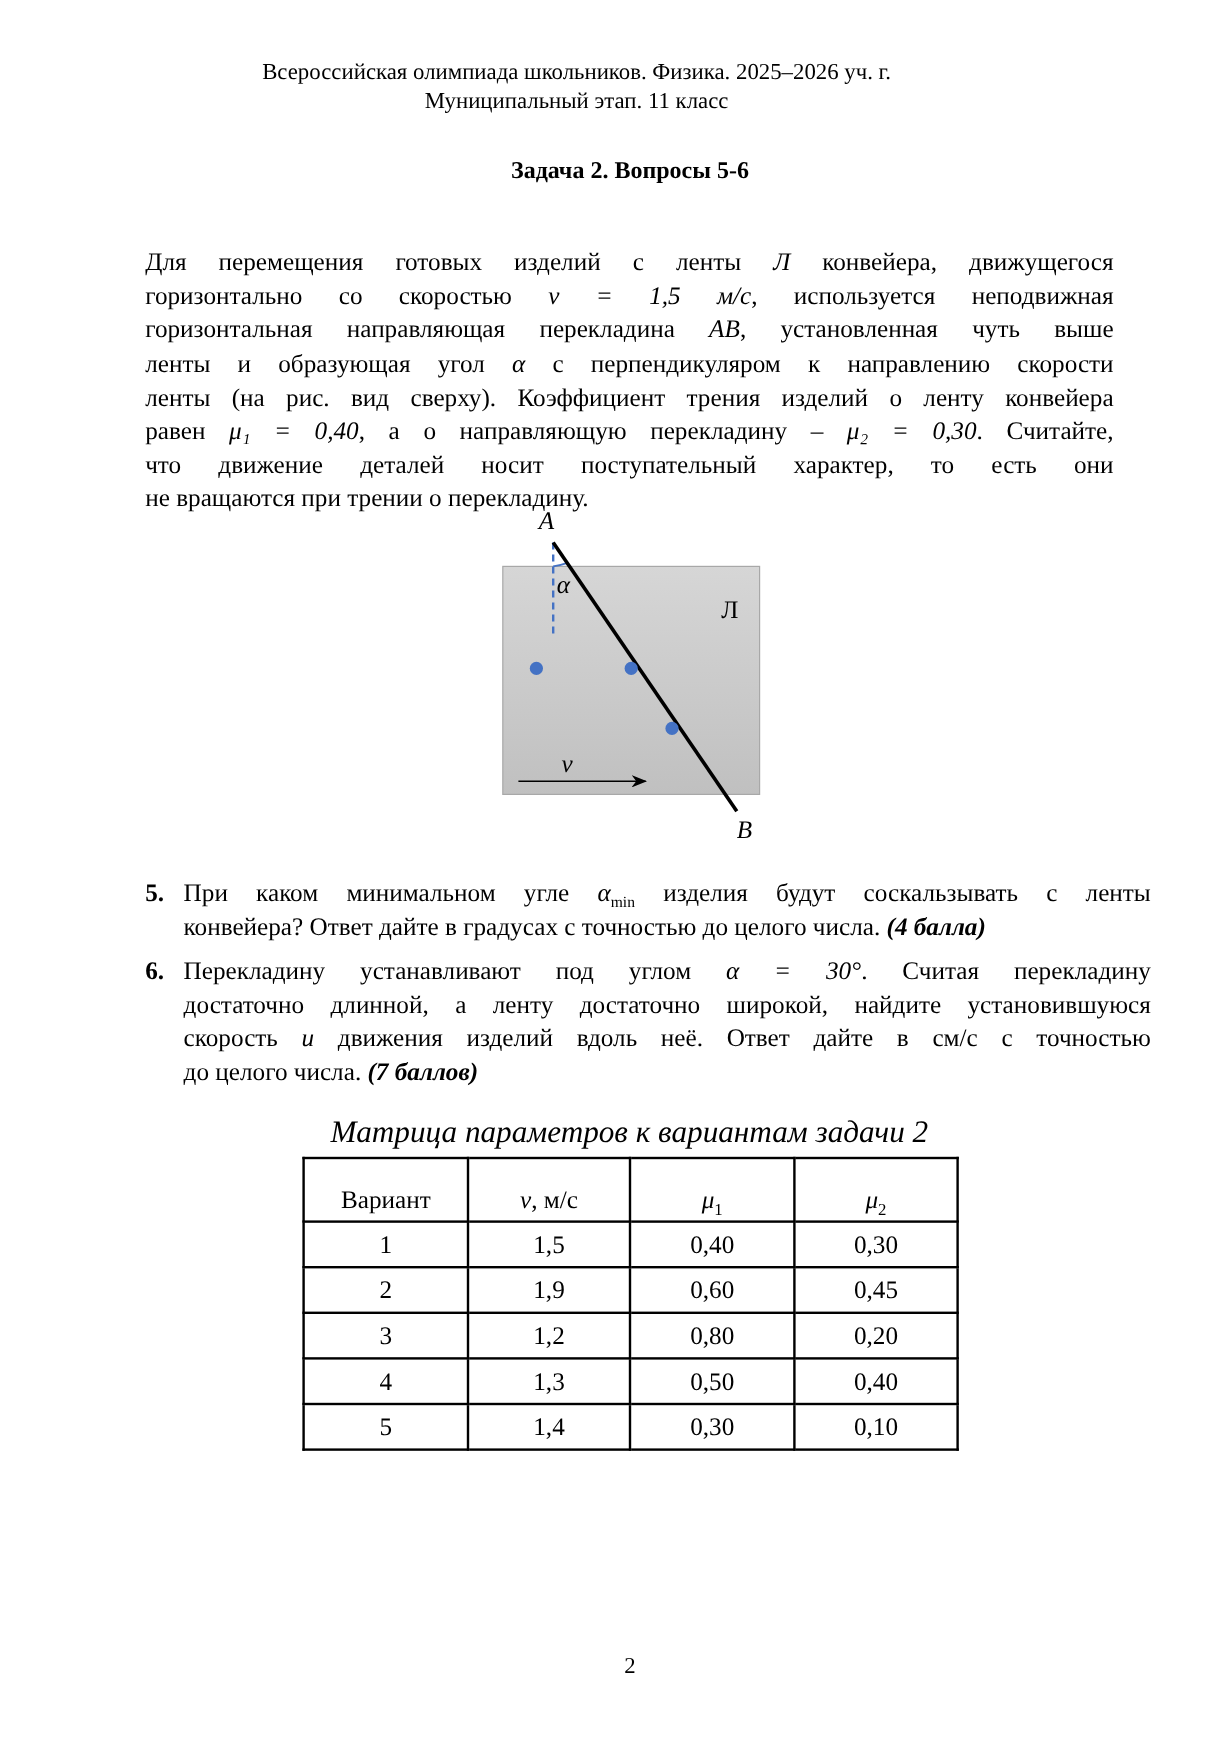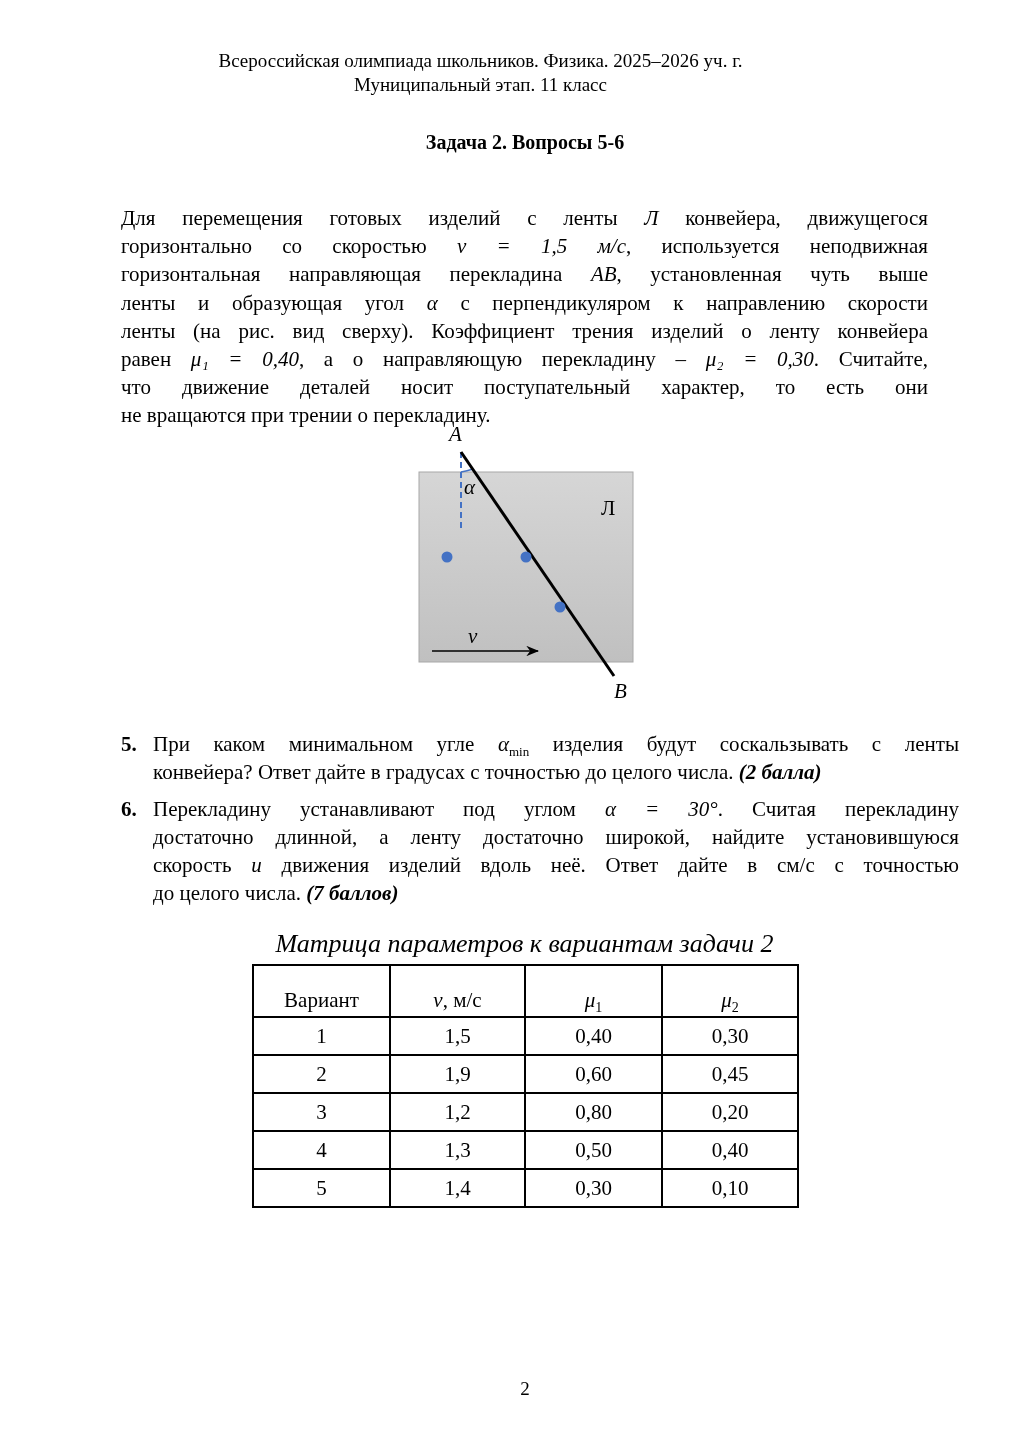--- a/index.html
+++ b/index.html
@@ -67,21 +67,21 @@
   <text x="614" y="698" font-size="21" font-style="italic">B</text>
   <text x="464" y="494" font-size="21" font-style="italic">α</text>
   <text x="601" y="515" font-size="21">Л</text>
   <text x="468" y="643" font-size="21" font-style="italic">v⃗</text>
 </svg>
 
 <div class="q" style="top:730px; height:56px;">
   <span class="num">5.</span>
   <div class="body">
     <span class="line"><span>При каком минимальном угле </span><i class="m">α</i><sub style="font-size:13px;">min</sub><span> изделия будут соскальзывать с ленты</span></span>
-    <span class="line last"><span>конвейера? Ответ дайте в градусах с точностью до целого числа. </span><span class="pts">(2 балла)</span></span>
+    <span class="line last"><span>конвейера? Ответ дайте в градусах с точностью до целого числа. </span><span class="pts">(4 балла)</span></span>
   </div>
 </div>
 
 <div class="q" style="top:795px; height:112px;">
   <span class="num">6.</span>
   <div class="body">
     <span class="line"><span>Перекладину устанавливают под углом </span><i class="m">α = 30°</i><span>. Считая перекладину</span></span>
     <span class="line"><span>достаточно длинной, а ленту достаточно широкой, найдите установившуюся</span></span>
     <span class="line"><span>скорость </span><i class="m">u</i><span> движения изделий вдоль неё. Ответ дайте в см/с с точностью</span></span>
     <span class="line last"><span>до целого числа. </span><span class="pts">(7 баллов)</span></span>

